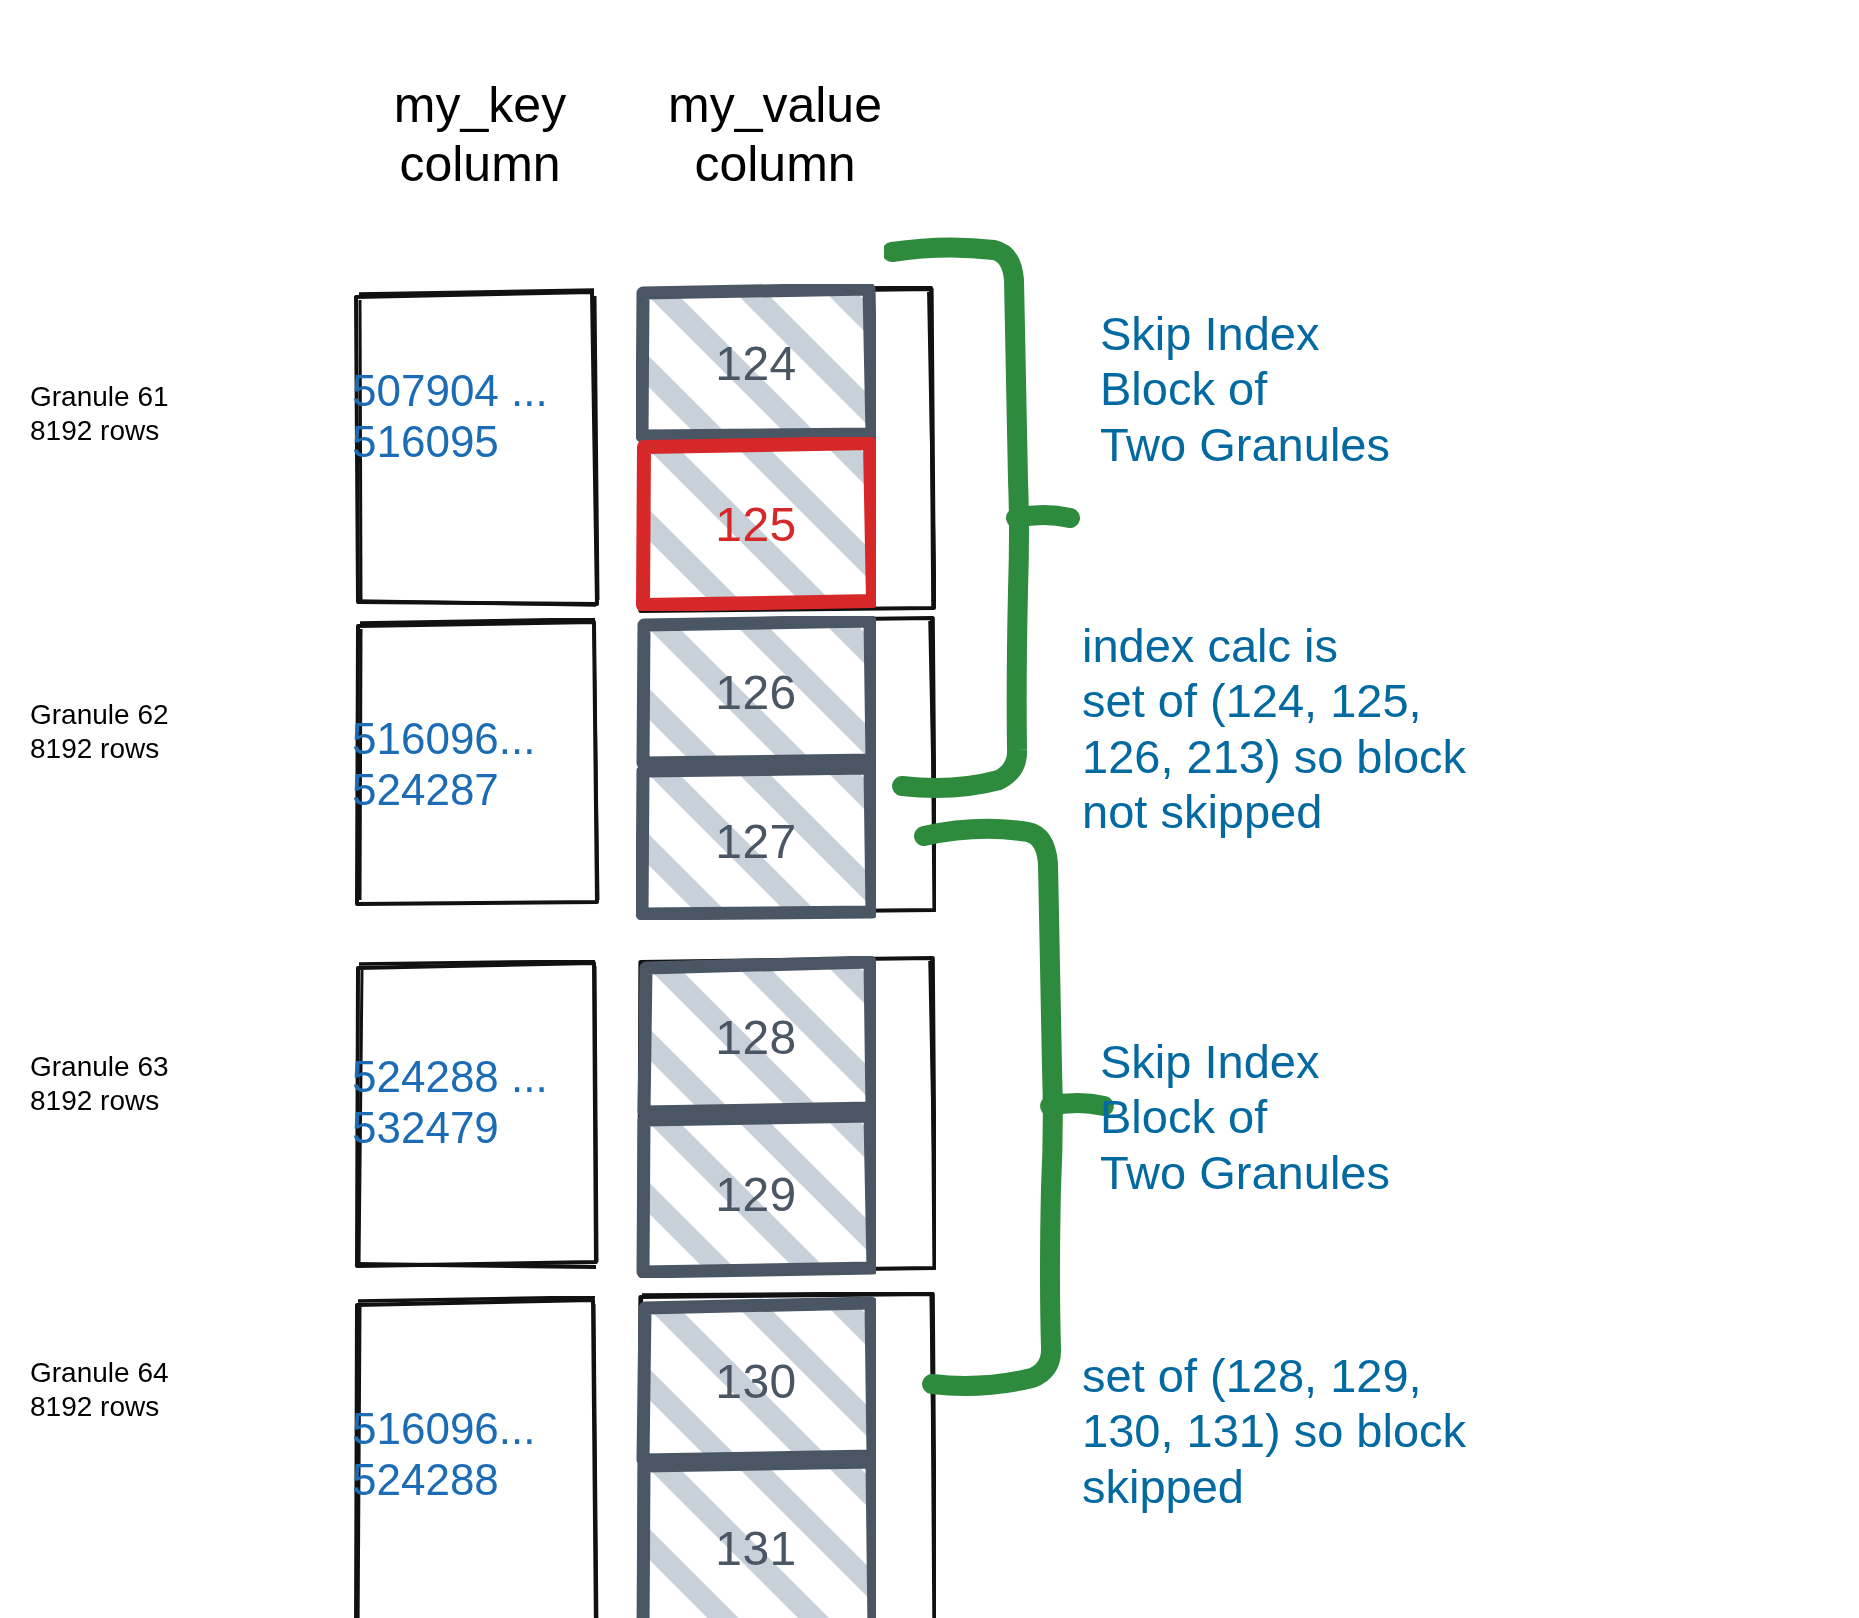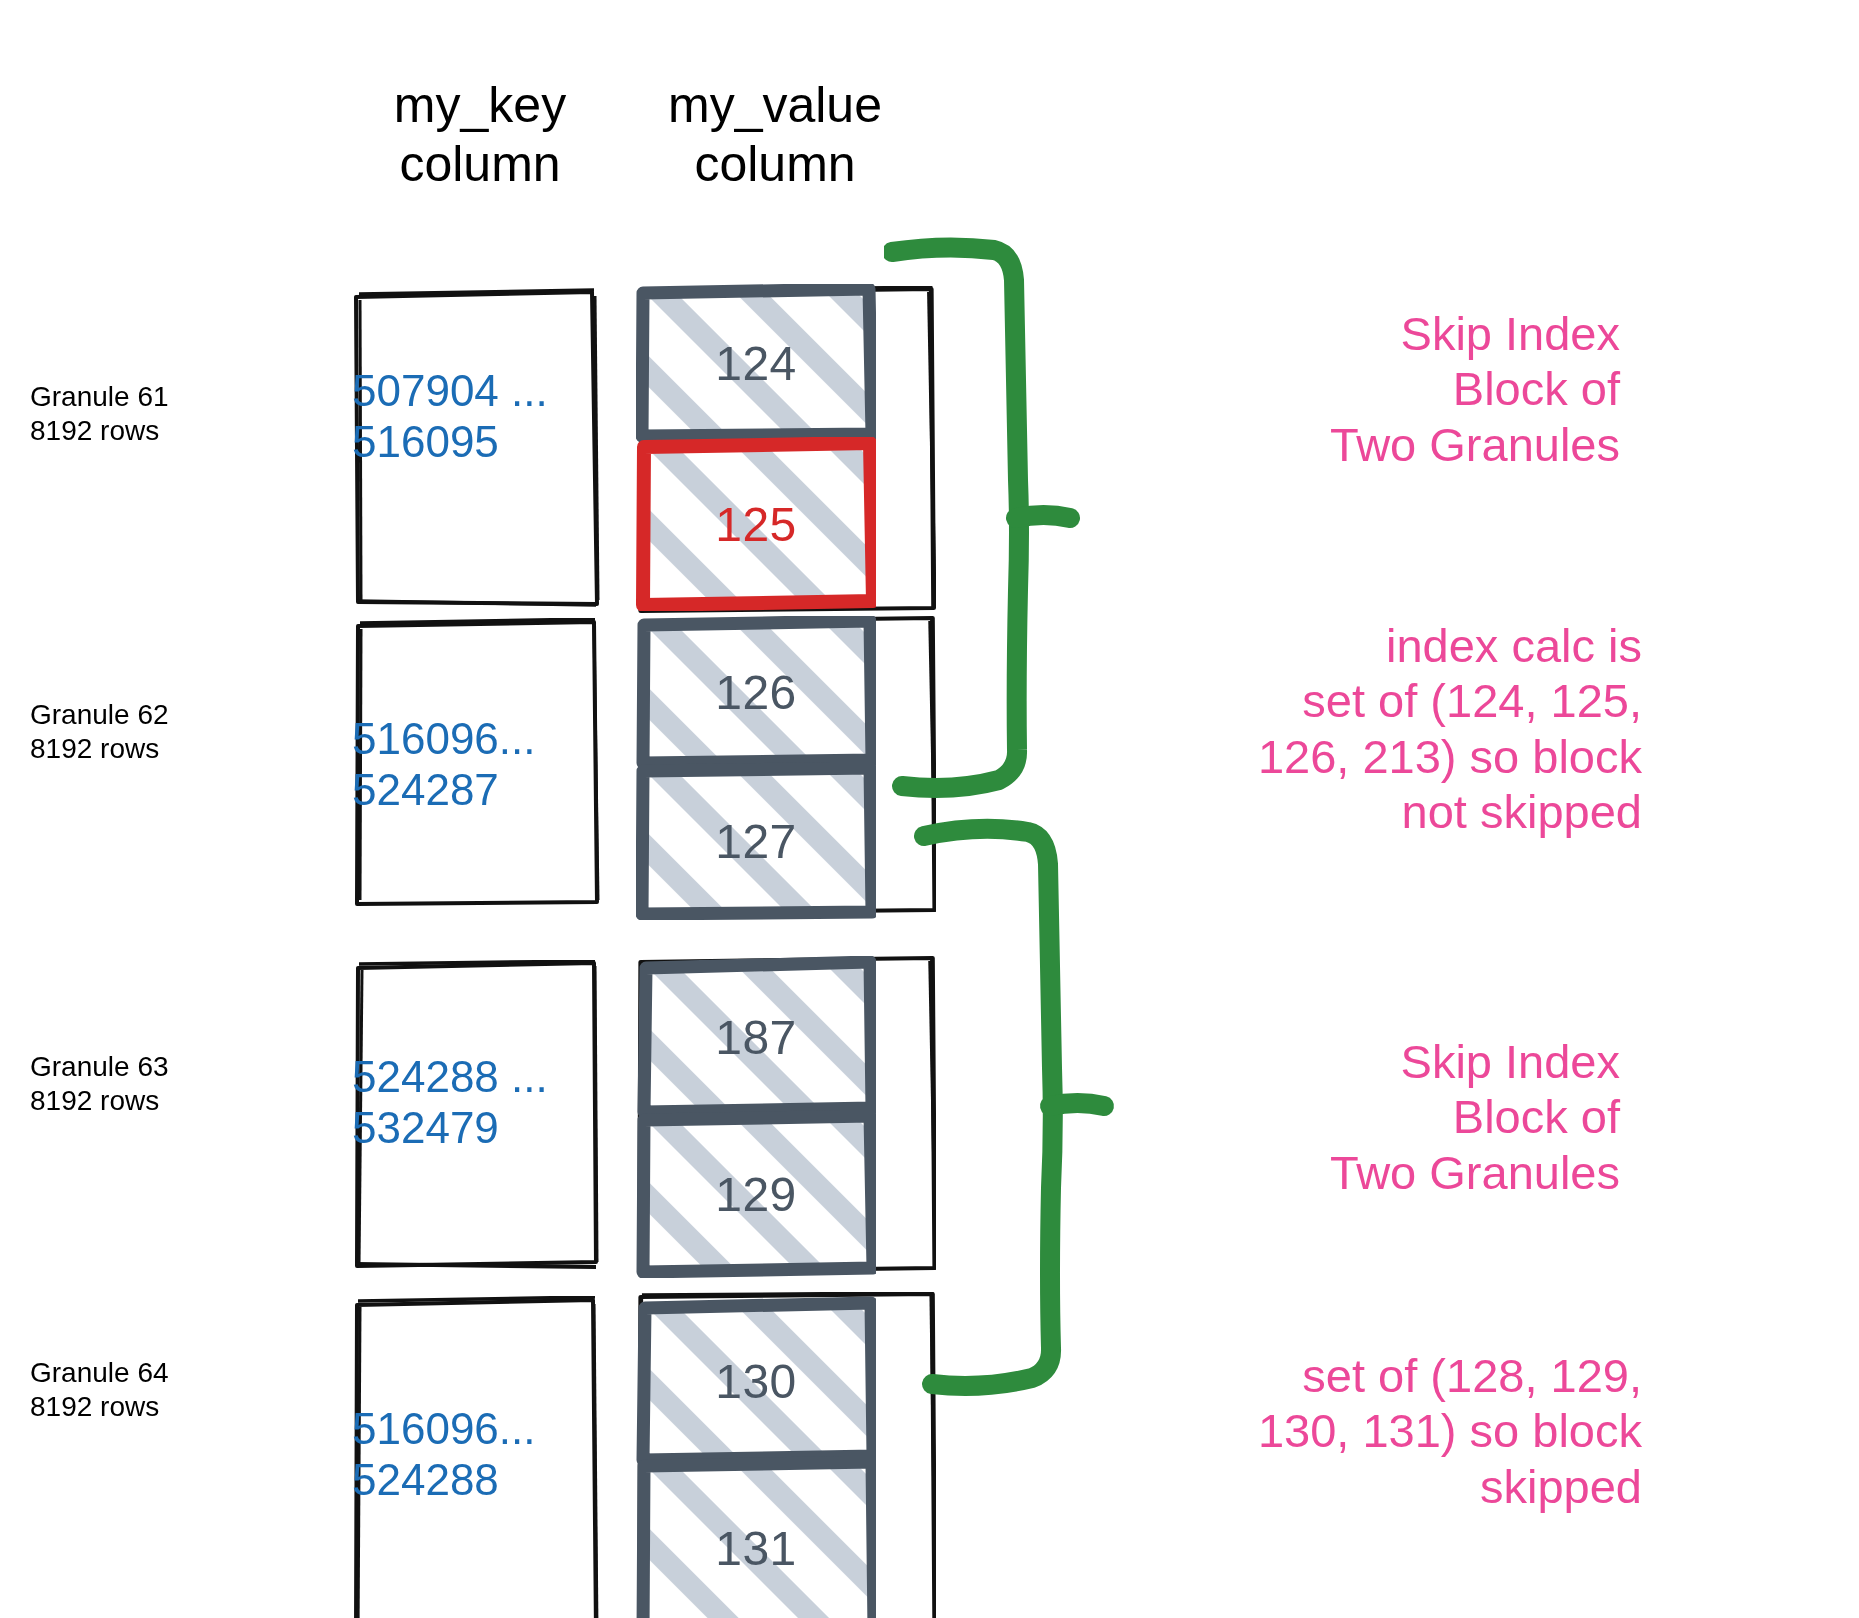--- a/index.html
+++ b/index.html
@@ -107,24 +107,24 @@
   .val-num.highlight { color: #d62828; }
 
   
   .brace {
     position: absolute;
   }
 
   
   .note {
     position: absolute;
-    color: #ec4899;
+    color: #0369a1;
     font-size: 47px;
     line-height: 1.18;
-    text-align: right;
+    text-align: left;
     white-space: pre-line;
   }
 </style>
 </head>
 <body>
 
 <div class="stage">
 
   <svg width="0" height="0" style="position:absolute">
     <defs>
@@ -235,21 +235,21 @@
     <svg class="sketch-rect" viewBox="0 0 252 320" preserveAspectRatio="none">
       <path d="M4,6 L249,2 L251,312 L3,316 Z" fill="none" stroke="#111111" stroke-width="4" stroke-linejoin="round"></path>
       <path d="M247,5 L252,310" fill="none" stroke="#111111" stroke-width="3"></path>
     </svg>
 
     <div class="val-cell" style="top:0px; height:162px">
       <svg class="cell-svg" viewBox="0 0 240 162" preserveAspectRatio="none">
         <path d="M10,12 L234,6 L236,152 L8,156 Z" fill="url(#hatch)"></path>
         <path d="M10,12 L234,6 L236,152 L8,156 Z" fill="none" stroke="#4a5663" stroke-width="13" stroke-linejoin="round" stroke-linecap="round"></path>
       </svg>
-      <div class="val-num">187</div>
+      <div class="val-num">128</div>
     </div>
 
     <div class="val-cell" style="top:154px; height:168px">
       <svg class="cell-svg" viewBox="0 0 240 168" preserveAspectRatio="none">
         <path d="M8,10 L234,6 L237,158 L7,162 Z" fill="url(#hatch)"></path>
         <path d="M8,10 L234,6 L237,158 L7,162 Z" fill="none" stroke="#4a5663" stroke-width="13" stroke-linejoin="round" stroke-linecap="round"></path>
       </svg>
       <div class="val-num">129</div>
     </div>
   </div>

